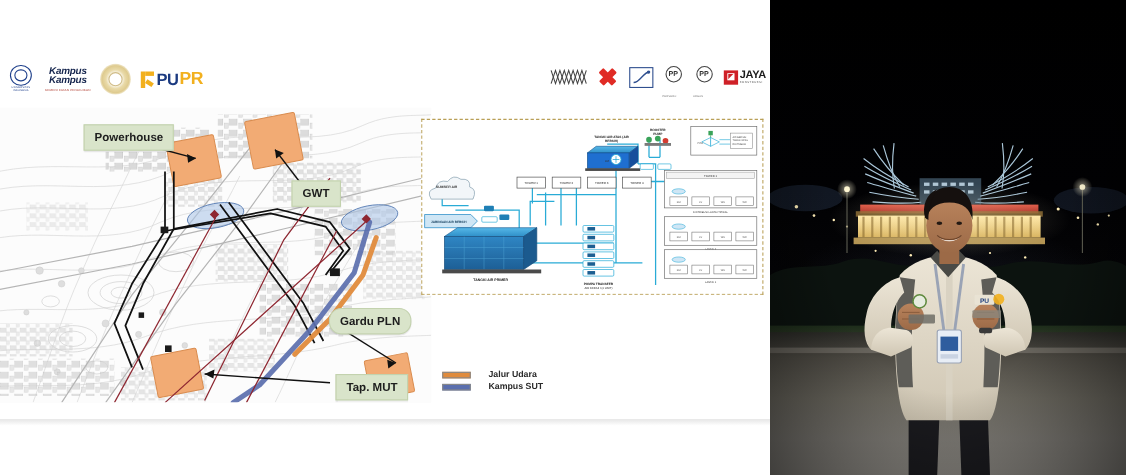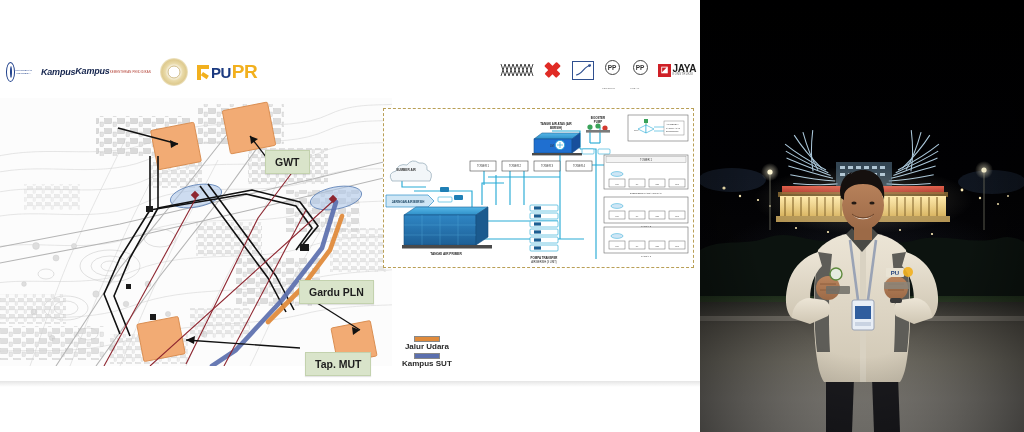--- a/index.html
+++ b/index.html
@@ -10,21 +10,21 @@
   
   .slide { position:absolute; left:0; top:0; width:700px; height:432px;
            background:#ffffff; overflow:hidden; }
 
   
   .logo-row-left { position:absolute; left:6px; top:58px; display:flex;
                    align-items:center; gap:9px; }
   .logo-row-right { position:absolute; left:500px; top:60px; display:flex;
                     align-items:center; gap:8px; }
 
-  .lg { display:flex; flex-direction:row; align-items:center;
+  .lg { display:flex; flex-direction:column; align-items:center;
         justify-content:center; }
   .lg-ui { width:26px; height:26px; }
   .lg-ui .seal { width:20px; height:20px; border-radius:50%;
         border:1.6px solid #20418c; position:relative; margin:0 auto; }
   .lg-ui .seal:after { content:""; position:absolute; inset:3px;
         border-radius:50%; border:1px solid #20418c; }
   .lg-ui .cap { font-size:2.4px; color:#20418c; letter-spacing:.1px;
         line-height:1.15; text-align:center; margin-top:1px; }
 
   .lg-km { line-height:1; }
@@ -45,21 +45,21 @@
 
   .lg-pupr { display:flex; align-items:center; gap:1px; }
   .lg-pupr .mark { width:13px; height:15px; position:relative; }
   .lg-pupr .mark i { position:absolute; background:#f2b01e; display:block; }
   .lg-pupr .m1 { left:0; top:0; width:4px; height:15px; }
   .lg-pupr .m2 { left:4px; top:0; width:8px; height:4px; }
   .lg-pupr .m3 { left:6px; top:7px; width:7px; height:3.5px;
                  transform:rotate(33deg); transform-origin:0 0; }
   .lg-pupr .t-pu { font-size:15px; font-weight:bold; color:#1b3a80;
                  letter-spacing:-.5px; }
-  .lg-pupr .t-pr { font-size:19px; font-weight:bold; color:#f2b01e;
+  .lg-pupr .t-pr { font-size:16px; font-weight:bold; color:#f2b01e;
                  letter-spacing:-.5px; }
 
   .lg-zig { width:34px; height:20px; position:relative; overflow:hidden; }
   .lg-zig svg { display:block; }
   .lg-x { width:22px; height:20px; position:relative; }
   .lg-x i { position:absolute; background:#e02b25; width:17px; height:5.5px;
         left:2px; top:7px; border-radius:1px; }
   .lg-x .a { transform:rotate(45deg); }
   .lg-x .b { transform:rotate(-45deg); }
   .lg-box { width:22px; height:19px; border:1.6px solid #2f4f8f;
@@ -89,30 +89,30 @@
          background:#fbfbfb; overflow:hidden; }
   .map svg { position:absolute; left:0; top:0; }
 
   
   .callout { position:absolute; background:#d9e4ca; border:1px solid #c3d2ae;
       color:#1d1d1d; font-weight:bold; font-size:10.5px; padding:5px 9px;
       white-space:nowrap; box-shadow:0 1px 1px rgba(0,0,0,.1); }
   .callout.dark { background:#1f3864; border-color:#17294a; color:#fff; }
 
   #cl-powerhouse { left:76px; top:113px; }
-  #cl-gwt        { left:265px; top:150px;text-align:center; }
-  #cl-gardu      { left:299px; top:280px; }
-  #cl-tapmut     { left:305px; top:352px; }
+  #cl-gwt        { left:265px; top:164px;text-align:center; }
+  #cl-gardu      { left:299px; top:280px;border-radius:11px; }
+  #cl-tapmut     { left:305px; top:340px; }
   #cl-supplygas  { left:94px;  top:341px; }
 
   
   .legend { position:absolute; left:402px; top:336px; font-size:8px;
             color:#2b2b2b; font-weight:bold; }
-  .legend .row { display:flex; align-items:center; gap:0;
-                 margin-bottom:2px;flex-direction:column; }
+  .legend .row { display:flex; align-items:center; gap:16px;
+                 margin-bottom:2px; }
   .legend .sw { width:26px; height:6px; border:.7px solid #888; }
   .legend .sw.orange { background:#e08b3c; }
   .legend .sw.blue { background:#5b6fae; }
 
   
   .schem { position:absolute; left:383px; top:108px; width:311px;
      height:160px; border:1.3px dashed #b99f56; background:#ffffff; }
   .schem svg { position:absolute; left:0; top:0; }
 
   
@@ -351,20 +351,23 @@
         </g>
         <g fill="#111">
           <path d="M178,46 l-8,-4 l1,8 z"></path>
           <path d="M250,38 l1,8 l7,-5 z"></path>
           <path d="M360,232 l-8,-3 l1,8 z"></path>
           <path d="M186,242 l9,-4 l-1,8 z"></path>
         </g>
       </svg>
     </div>
 
+    <div class="callout" id="cl-powerhouse">
+      <span>Powerhouse</span>
+    </div>
     <div class="callout" id="cl-gwt">
       <span>GWT</span>
     </div>
     <div class="callout" id="cl-gardu">
       <span>Gardu PLN</span>
     </div>
     <div class="callout" id="cl-tapmut">
       <span>Tap. MUT</span>
     </div>
 

